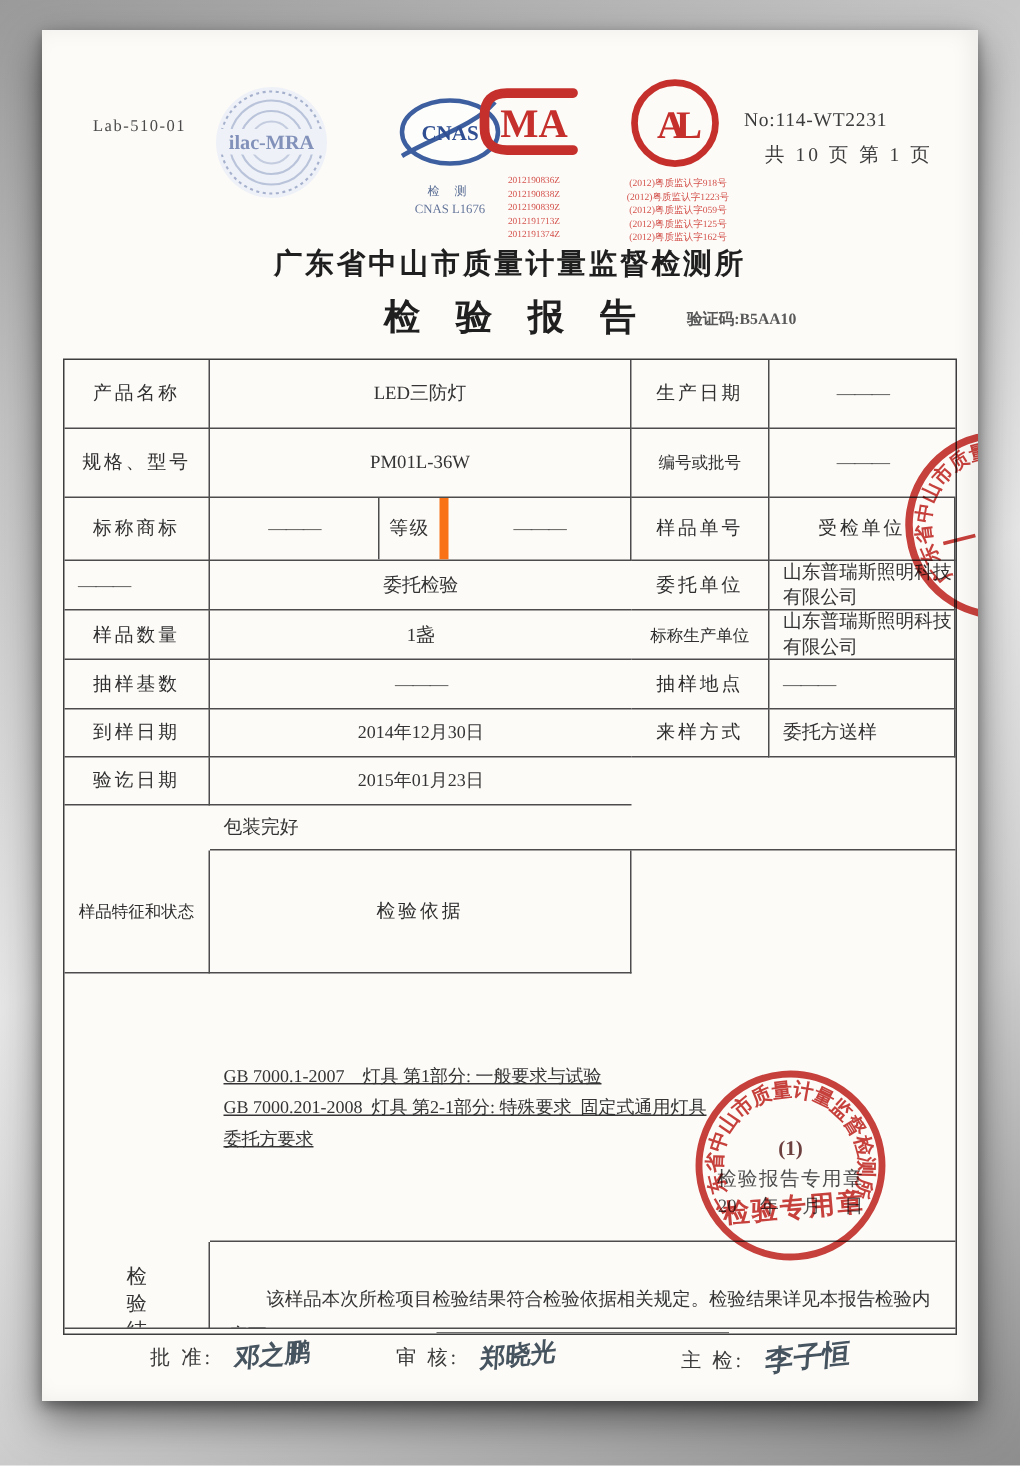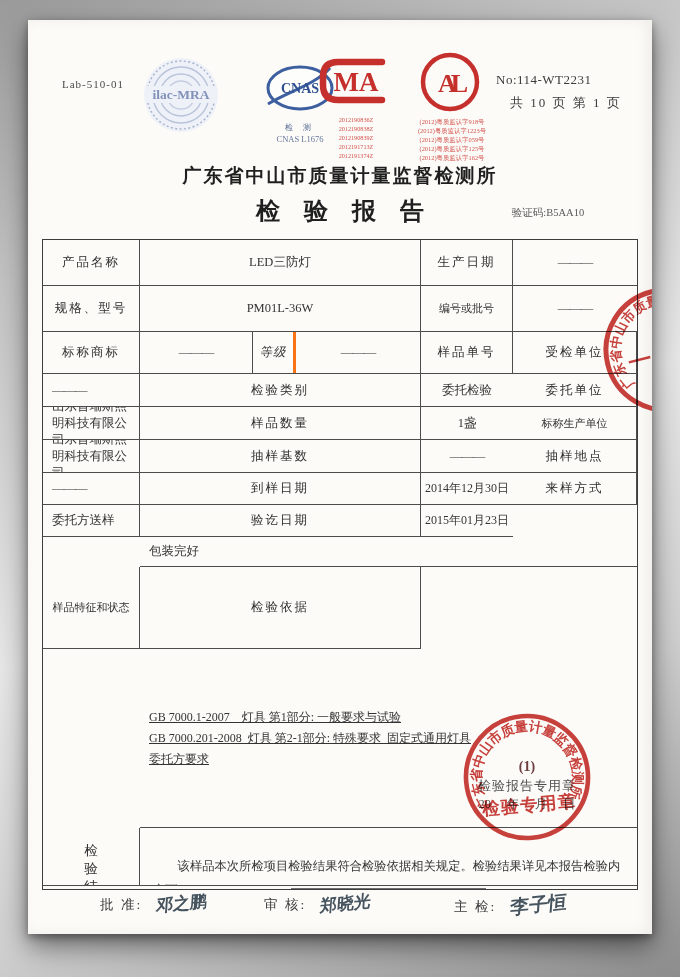--- a/index.html
+++ b/index.html
@@ -9,38 +9,38 @@
   .page{position:absolute;left:28px;top:20px;width:624px;height:914px;background:#fcfbf8;
     box-shadow:0 12px 26px rgba(0,0,0,.5),0 3px 8px rgba(0,0,0,.35), inset -5px 0 14px rgba(0,0,0,.06);
     overflow:hidden;color:#343434;}
   .abs{position:absolute;}
   .labcode{left:34px;top:58px;font-size:11px;letter-spacing:1px;color:#4a4a4a;}
   .repno{left:468px;top:52px;font-size:13px;color:#3c3c3c;letter-spacing:.5px;}
   .pageinfo{left:482px;top:74px;font-size:13px;color:#3c3c3c;letter-spacing:2px;}
   .orgtitle{left:0;top:143px;width:624px;text-align:center;font-size:19px;font-weight:bold;
     letter-spacing:2px;color:#1f1f1f;}
   .reptitle{left:0;top:175px;width:624px;text-align:center;font-size:24px;font-weight:bold;color:#1f1f1f;}
-  .vcode{left:430px;top:186px;width:180px;text-align:center;font-size:10.5px;color:#585858;}
+  .vcode{left:430px;top:186px;width:180px;text-align:left;font-size:10.5px;color:#585858;font-weight:bold;}
   
   .tbl{position:absolute;left:14px;top:219px;width:594px;display:grid;
     grid-template-columns:97px 281px 92px 124px;
     grid-template-rows:46px 46px 42px 33px 33px 33px 32px 32px 30px 82px 179px 58px;
     border:1.5px solid #3d3d3d;font-size:12.5px;background:transparent;}
   .cell{border-right:1px solid #4c4c4c;border-bottom:1px solid #4c4c4c;
     display:flex;align-items:center;justify-content:center;overflow:hidden;box-sizing:border-box;}
   .cell.c4{border-right:none;}
   .cell.rlast{border-bottom:none;}
   .lab{letter-spacing:2px;color:#2f2f2f;}
   .lab.small{font-size:11px;letter-spacing:0;}
   .left{justify-content:flex-start;padding-left:9px;}
   .span3{grid-column:2/5;}
   .split{padding:0;align-items:stretch;}
   .split>div{display:flex;align-items:center;justify-content:center;}
   .sp-a{width:112px;border-right:1px solid #4c4c4c;}
-  .sp-b{width:40px;border-right:3px solid #f97316;letter-spacing:1px;font-style:italic;}
+  .sp-b{width:40px;border-right:6px solid #f97316;letter-spacing:1px;}
   .sp-c{flex:1;}
   .basis{flex-direction:column;align-items:flex-start;justify-content:center;
     padding-left:9px;line-height:1.75;font-size:12px;white-space:pre;text-decoration:underline;}
   .concl-lab{flex-direction:column;justify-content:space-evenly;padding:14px 0;font-size:13.5px;}
   .concl{display:block;padding:27px 13px 0 13px;text-indent:2em;line-height:1.95;
     font-size:12.3px;text-align:left;}
   .dashline{width:195px;border-top:1.5px solid #6e6e6e;margin-top:2px;}
   .dashes{color:#555;letter-spacing:-1px;}
   
   .footer{left:14px;top:872px;width:594px;height:40px;}
@@ -123,21 +123,20 @@
       <div class="cell lab">标称商标</div>
       <div class="cell split">
         <div class="sp-a dashes">———</div>
         <div class="sp-b">等级</div>
         <div class="sp-c dashes">———</div>
       </div>
       <div class="cell lab">样品单号</div>
 
       <div class="cell lab">受检单位</div>
       <div class="cell left dashes">———</div>
-      <div class="cell lab">检验类别</div>
       <div class="cell c4">委托检验</div>
 
       <div class="cell lab">委托单位</div>
       <div class="cell left">山东普瑞斯照明科技有限公司</div>
       <div class="cell lab">样品数量</div>
       <div class="cell c4">1盏</div>
 
       <div class="cell lab small">标称生产单位</div>
       <div class="cell left">山东普瑞斯照明科技有限公司</div>
       <div class="cell lab">抽样基数</div>

